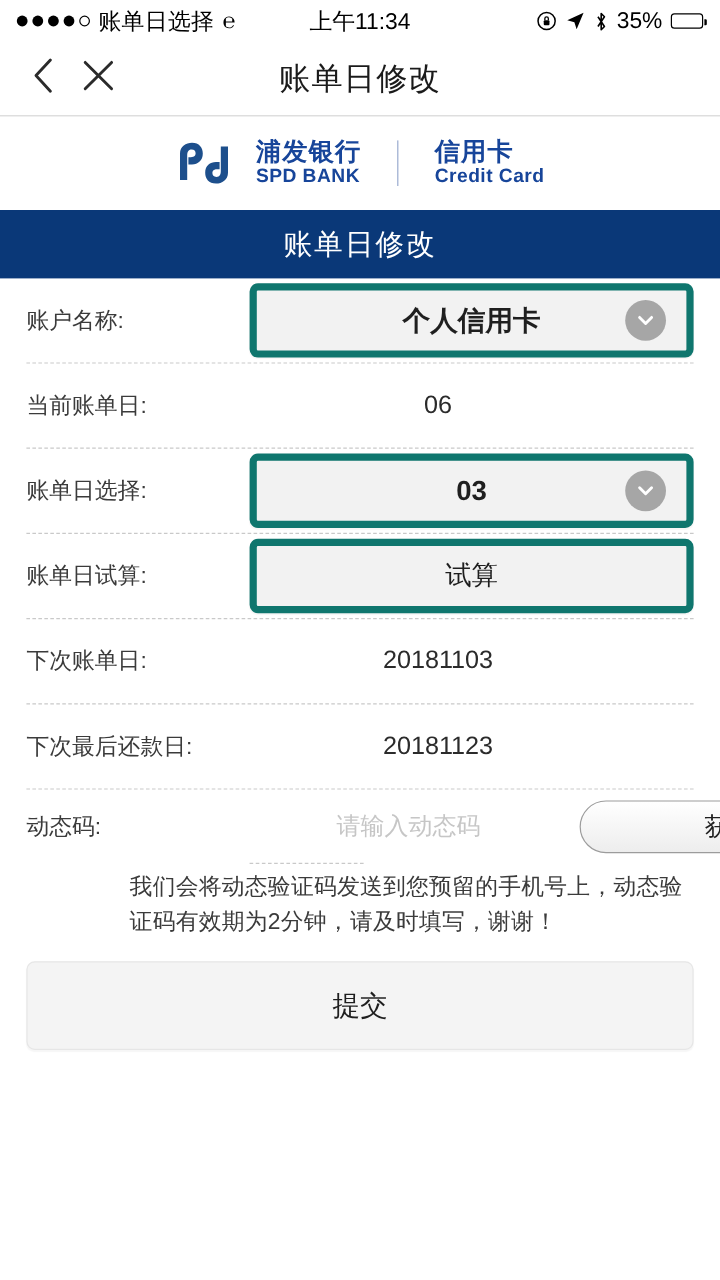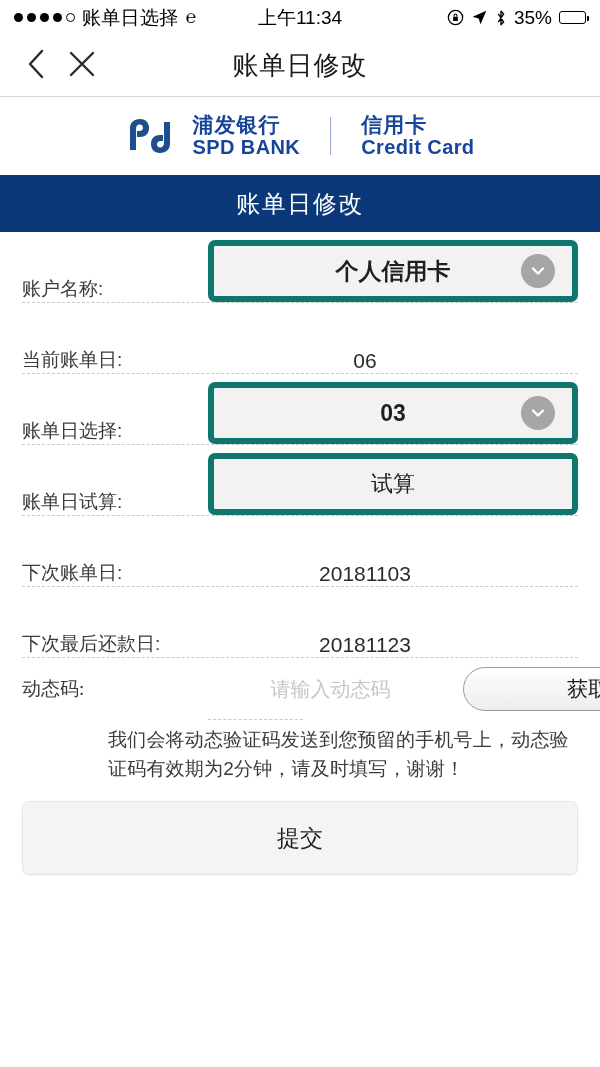--- a/index.html
+++ b/index.html
@@ -57,36 +57,36 @@
   }
 
   
   .logo-area{
     height:78px; display:flex; align-items:center; justify-content:center;
     background:#fff;
   }
   .logo-row{ display:flex; align-items:center; gap:19px; }
   .logo-text{ display:flex; flex-direction:column; line-height:1.08; }
   .logo-cn{ font-size:21px; color:#17459a; font-weight:bold; letter-spacing:1px; }
-  .logo-en{ font-size:20px; color:#17459a; font-weight:bold; letter-spacing:.4px; }
+  .logo-en{ font-size:16px; color:#17459a; font-weight:bold; letter-spacing:.4px; }
   .logo-div{ width:1px; height:38px; background:#9aabcf; margin:0 11px; }
 
   
   .banner{
     height:57px; background:#0a3878;
     display:flex; align-items:center; justify-content:center;
     color:#fff; font-size:24px; letter-spacing:1.5px;
   }
 
   
   .form{ padding:0 22px; }
   .row{
     position:relative;
     min-height:71px;
-    display:flex; align-items:flex-end;
+    display:flex; align-items:center;
     border-bottom:1px dashed #c9c9c9;
   }
   .row.nodash{ border-bottom:none; }
   .label{
     font-size:19px; color:#3b3b3b;
     width:186px; flex:none;
   }
   .value{
     flex:1; text-align:center; font-size:21px; color:#2b2b2b;
     padding-right:56px;
@@ -104,21 +104,21 @@
   .control .ctl-text{ font-size:23px; color:#1f1f1f; font-weight:bold; }
   .control.plain .ctl-text{ font-weight:normal; font-size:22px; }
   .chev-circle{
     position:absolute; right:17px; top:50%; transform:translateY(-50%);
     width:34px; height:34px; border-radius:50%;
     background:#a6a6a6;
     display:flex; align-items:center; justify-content:center;
   }
 
   
-  .row.code{ min-height:62px; align-items:center;font-family:Liberation Serif, serif; }
+  .row.code{ min-height:62px; align-items:center; }
   .code-input{
     flex:1; border:none; outline:none; background:transparent;
     font-size:20px; color:#bdbdbd; text-align:center;
     font-family:inherit; padding-right:10px;
   }
   .code-input::placeholder{ color:#c6c6c6; }
   .get-btn{
     width:250px; height:44px; flex:none;
     border:1px solid #9c9c9c; border-radius:22px;
     background:linear-gradient(#ffffff,#ededed);

